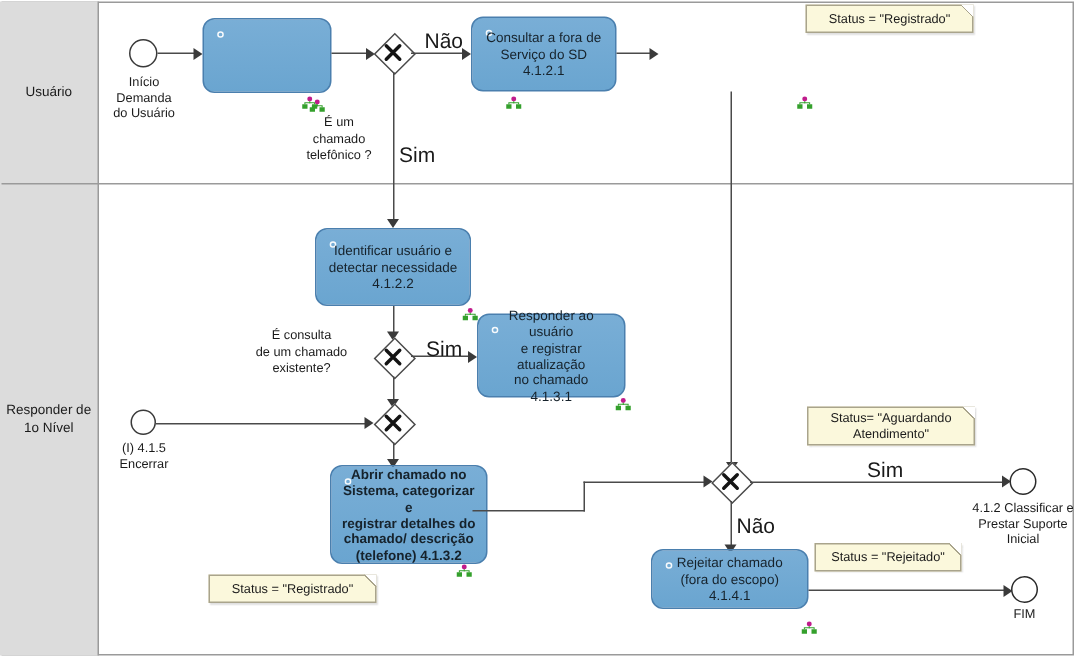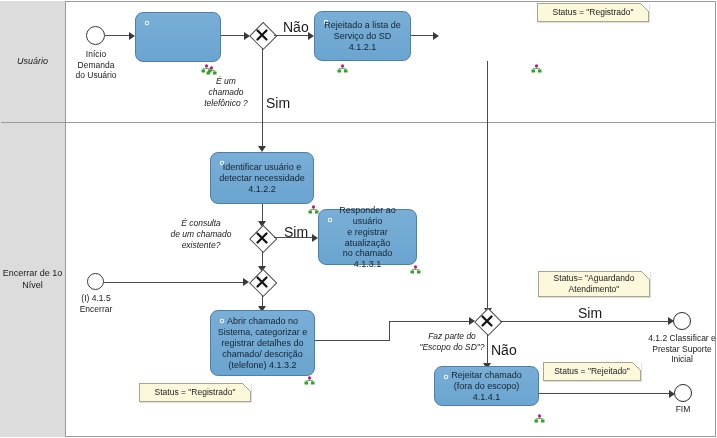--- a/index.html
+++ b/index.html
@@ -33,44 +33,44 @@
 
   
   .ln{position:absolute;background:#4a4a4a;}
   .ln.h{height:1.3px;}
   .ln.v{width:1.3px;}
   .arw{position:absolute;width:0;height:0;}
   .arw.r{border-top:4px solid transparent;border-bottom:4px solid transparent;border-left:6px solid #3a3a3a;}
   .arw.d{border-left:4px solid transparent;border-right:4px solid transparent;border-top:6px solid #3a3a3a;}
 
   .flow-label{position:absolute;font-size:14px;color:#1a1a1a;white-space:nowrap;}
-  .gw-label{position:absolute;font-size:8.5px;color:#1a1a1a;text-align:center;line-height:1.3;white-space:pre-line;font-style:italic;}
+  .gw-label{position:absolute;font-size:8.5px;color:#1a1a1a;text-align:center;line-height:1.3;white-space:pre-line;}
 
   
   .note{position:absolute;box-sizing:border-box;background:#fbf8dc;border:1px solid #a9a48c;
     font-size:8.5px;color:#1a1a1a;text-align:center;line-height:1.3;
     display:flex;align-items:center;justify-content:center;padding:2px 5px;white-space:pre-line;
     box-shadow:1px 1px 1px rgba(0,0,0,.12);}
   .note .fold{position:absolute;right:-1px;top:-1px;width:8px;height:8px;
     background:linear-gradient(225deg,#ffffff 0 50%,#a9a48c 50% 58%,#fbf8dc 58%);}
 
   .resicon{position:absolute;width:11px;height:9px;}
 </style>
 </head>
 <body>
 
 <div id="canvas">
 
   <div id="pool"></div>
 
-  <div class="lane-header" style="top:1px;height:121px;font-style:italic;">
+  <div class="lane-header" style="top:1px;height:121px;">
     <span>Usuário</span>
   </div>
   <div class="lane-header" style="top:122px;height:315px;">
-    <span>Encerrar de
+    <span>Responder de
 1o Nível</span>
   </div>
   <div class="lane-divider" style="top:122px;left:1px;right:1px;"></div>
 
   <div class="event start" style="left:86px;top:26px;width:19px;height:19px;"></div>
   <div class="ev-label" style="left:61px;top:49px;width:70px;">Início
 Demanda
 do Usuário</div>
   <div class="ln h" style="left:105px;top:35px;width:26px;"></div>
   <div class="arw r" style="left:129px;top:31.5px;"></div>
@@ -108,21 +108,21 @@
   </svg>
 
   <div class="ln h" style="left:274px;top:35px;width:36px;"></div>
   <div class="arw r" style="left:308px;top:31.5px;"></div>
   <div class="flow-label" style="left:283px;top:19px;">Não</div>
 
   <div class="task" style="left:314px;top:11px;width:97px;height:50px;">
     <svg class="gear" viewBox="0 0 24 24">
       <path fill="#ffffff" d="M12 8.2a3.8 3.8 0 1 0 0 7.6 3.8 3.8 0 0 0 0-7.6zm0 5.9a2.1 2.1 0 1 1 0-4.2 2.1 2.1 0 0 1 0 4.2z"></path>
     </svg>
-    <span class="label">Rejeitado a lista de
+    <span class="label">Consultar a fora de
 Serviço do SD  4.1.2.1</span>
   </div>
   <svg class="resicon" style="left:337px;top:64px;" viewBox="0 0 22 18">
     <circle cx="11" cy="4" r="3.3" fill="#c01b8c"></circle>
     <rect x="1" y="11" width="7" height="6" fill="#34a02c"></rect>
     <rect x="14" y="11" width="7" height="6" fill="#34a02c"></rect>
     <path d="M11 7v3M4.5 11V9h13v2" stroke="#34a02c" stroke-width="1.4" fill="none"></path>
   </svg>
   <div class="ln h" style="left:411px;top:35px;width:24px;"></div>
   <div class="arw r" style="left:433px;top:31.5px;"></div>
@@ -206,21 +206,21 @@
 
   <div class="event start" style="left:87px;top:273px;width:17px;height:17px;"></div>
   <div class="ev-label" style="left:63px;top:293px;width:66px;">(I) 4.1.5
 Encerrar</div>
   <div class="ln h" style="left:104px;top:281.5px;width:141px;"></div>
   <div class="arw r" style="left:243px;top:278px;"></div>
 
   <div class="ln v" style="left:261.5px;top:295px;height:15px;"></div>
   <div class="arw d" style="left:258px;top:306px;"></div>
 
-  <div class="task" style="left:210px;top:310px;width:105px;height:66px;">
+  <div class="task" style="left:220px;top:310px;width:105px;height:66px;font-weight:bold;">
     <svg class="gear" viewBox="0 0 24 24">
       <path fill="#ffffff" d="M12 8.2a3.8 3.8 0 1 0 0 7.6 3.8 3.8 0 0 0 0-7.6zm0 5.9a2.1 2.1 0 1 1 0-4.2 2.1 2.1 0 0 1 0 4.2z"></path>
     </svg>
     <span class="label">Abrir chamado no
 Sistema, categorizar e
 registrar detalhes do
 chamado/ descrição
 (telefone) 4.1.3.2</span>
   </div>
   <svg class="resicon" style="left:304px;top:376px;" viewBox="0 0 22 18">
@@ -239,22 +239,20 @@
   <div class="ln v" style="left:389px;top:320.5px;height:20px;"></div>
   <div class="ln h" style="left:389px;top:320.5px;width:82px;"></div>
   <div class="arw r" style="left:469px;top:317px;"></div>
 
   <div class="gw" style="left:474px;top:308px;">
     <div class="dia"></div>
     <svg class="x" viewBox="0 0 26 26">
       <path d="M8.5 8.5 L17.5 17.5 M17.5 8.5 L8.5 17.5" stroke="#141414" stroke-width="2.3" stroke-linecap="round"></path>
     </svg>
   </div>
-  <div class="gw-label" style="left:404px;top:331px;width:96px;">Faz parte do
-"Escopo do SD"?</div>
 
   <div class="note" style="left:538px;top:271px;width:112px;height:26px;">
     <span class="fold"></span>
     <span>Status= "Aguardando
 Atendimento"</span>
   </div>
 
   <div class="ln h" style="left:500px;top:320.5px;width:170px;"></div>
   <div class="arw r" style="left:668px;top:317px;"></div>
   <div class="flow-label" style="left:578px;top:305px;">Sim</div>

